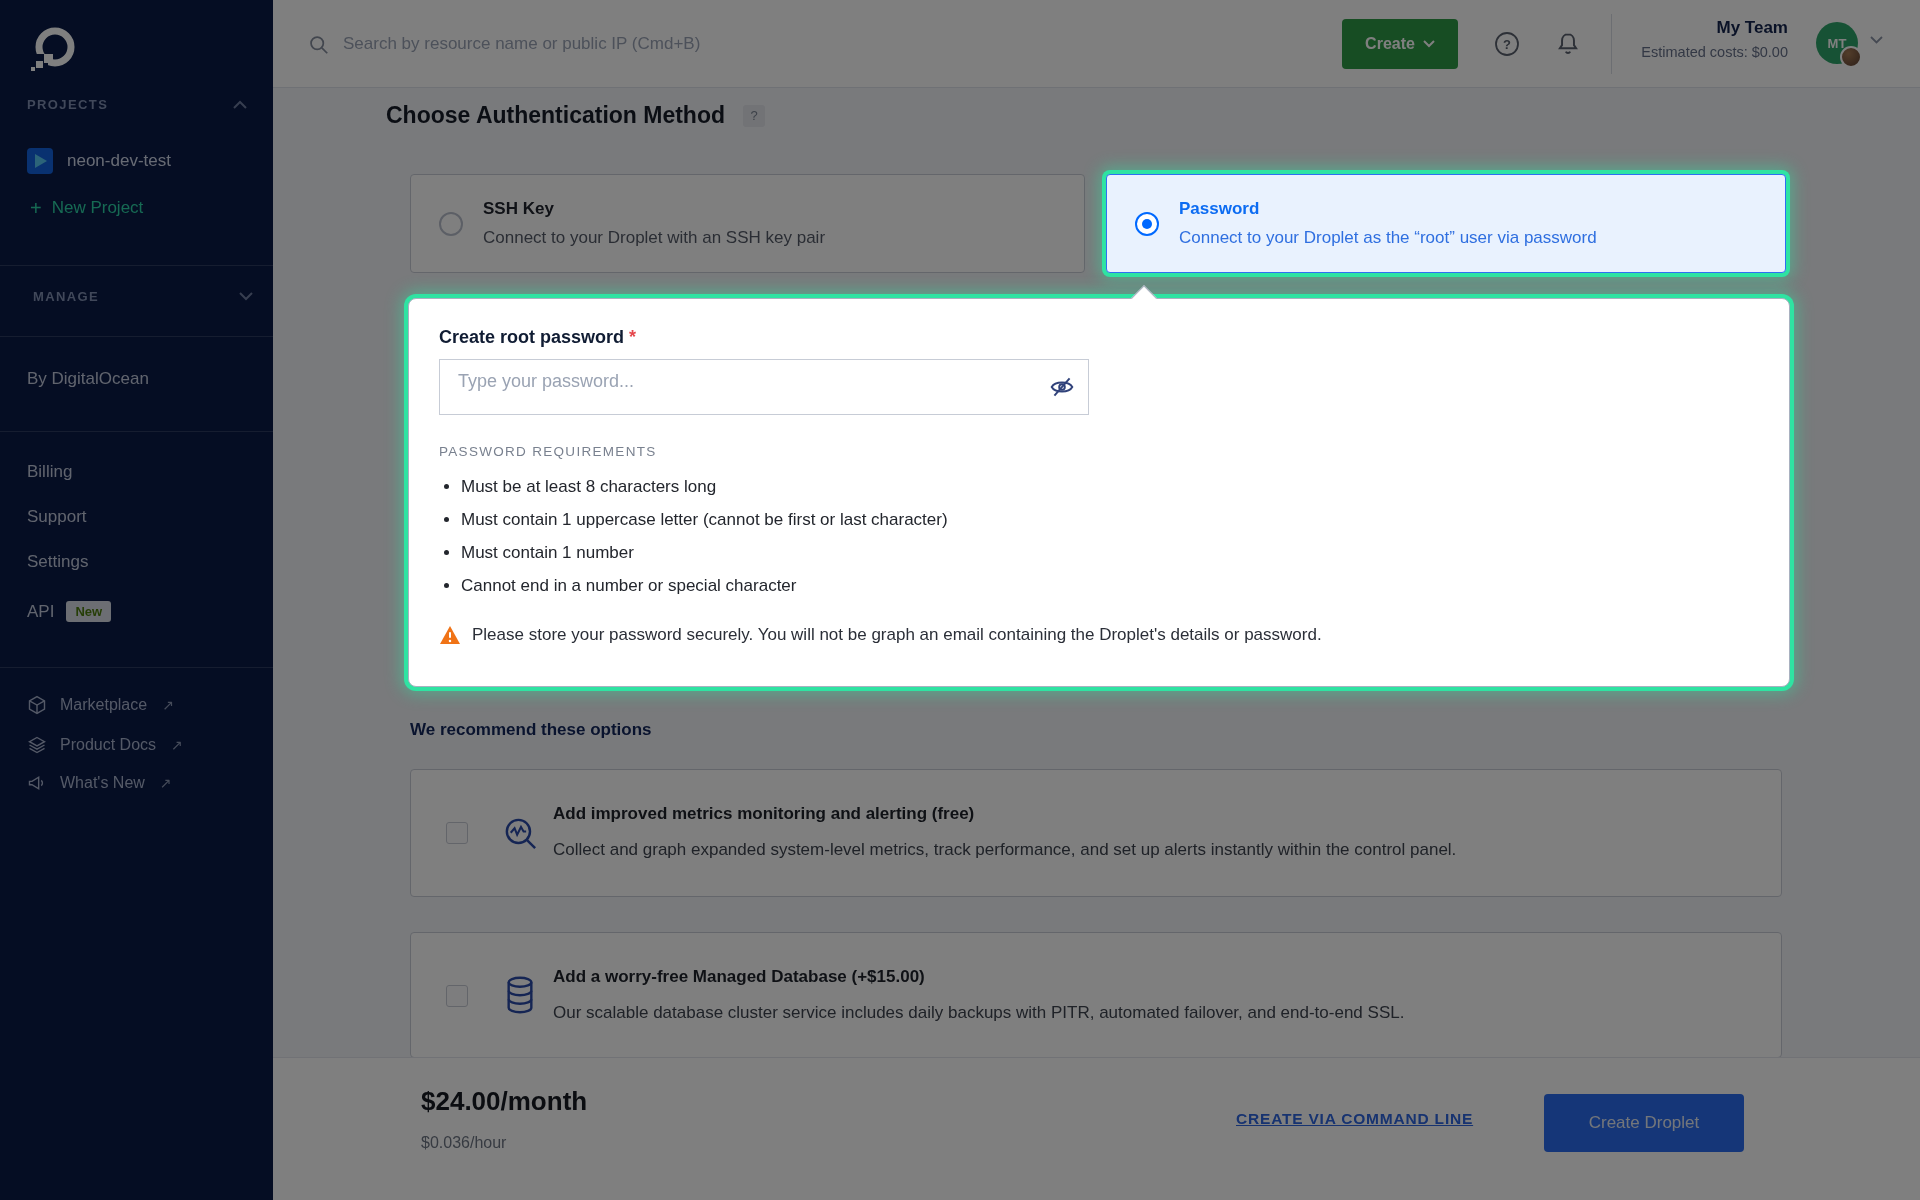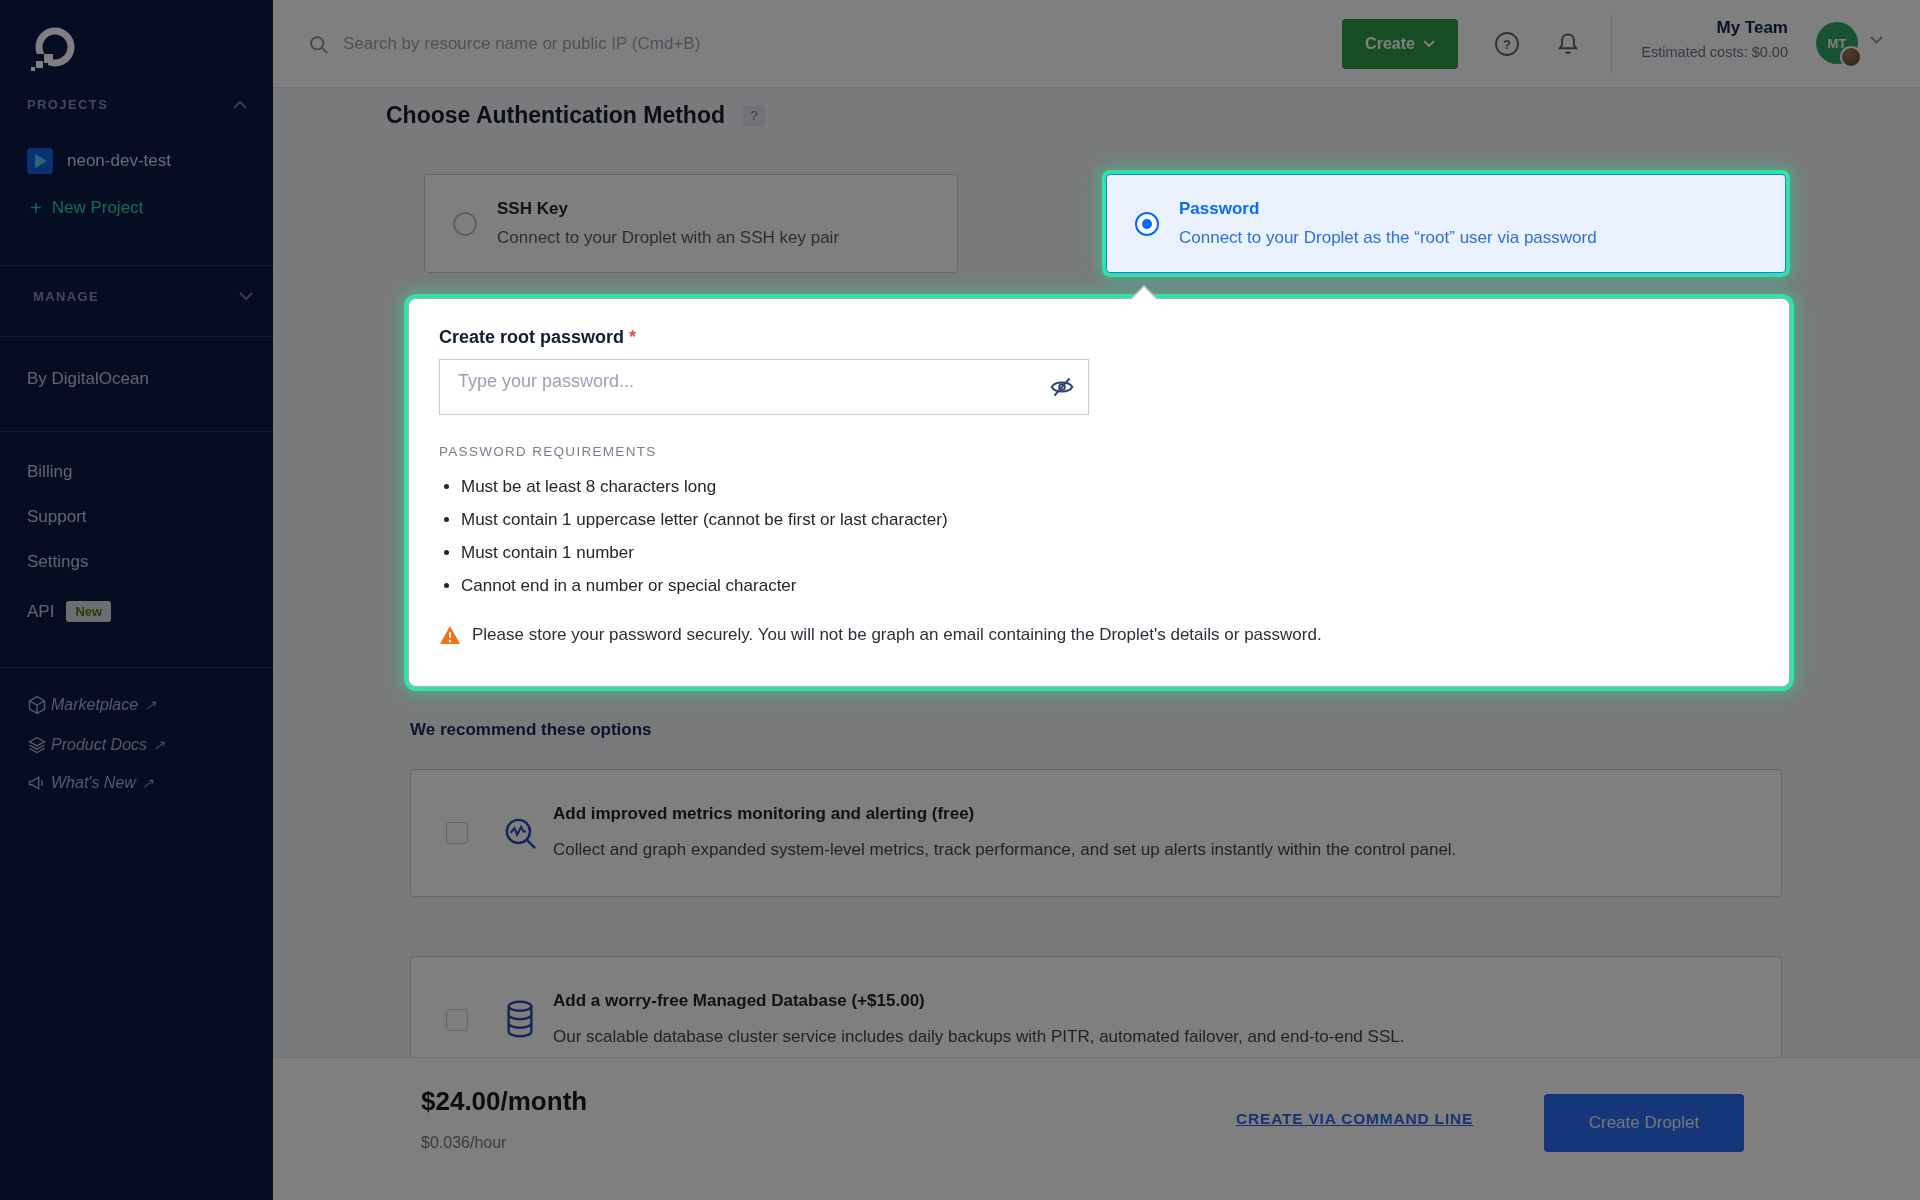--- a/index.html
+++ b/index.html
@@ -18,21 +18,21 @@
   .side-h .chev { margin-left:auto; color:#6f7da0; }
   .proj-row { position:absolute; left:27px; top:148px; display:flex; align-items:center; gap:14px; }
   .proj-ic { width:26px; height:26px; border-radius:4px; background:#1263e0; position:relative; }
   .proj-ic svg { position:absolute; left:0; top:0; }
   .proj-name { color:#cfd6e8; font-size:17px; }
   .newproj { position:absolute; left:30px; top:198px; color:#2dd4a7; font-size:17px; display:flex; gap:10px; align-items:center; }
   .newproj .plus { font-size:20px; line-height:17px; }
   .side-div { position:absolute; left:0; width:273px; height:1px; background:rgba(255,255,255,0.14); }
   .side-item { position:absolute; left:27px; color:#c2c9dc; font-size:17px; display:flex; align-items:center; gap:12px; }
   .badge-new { background:#d8dce6; color:#4d7c0f; font-size:13px; font-weight:bold; border-radius:3px; padding:3px 9px; }
-  .side-link { position:absolute; left:27px; color:#a9b3ce; font-size:16px; display:flex; align-items:center; gap:4px;font-style:italic; }
+  .side-link { position:absolute; left:27px; color:#a9b3ce; font-size:16px; display:flex; align-items:center; gap:13px; }
   .side-link svg { flex:0 0 auto; }
   .ext-arrow { font-size:14px; color:#8b96b3; margin-left:2px; }
 
   
   .topbar { position:absolute; left:273px; top:0; width:1647px; height:88px; background:#ffffff;
             border-bottom:1px solid #dfe3ea; }
   .search { position:absolute; left:22px; top:0; height:88px; display:flex; align-items:center; gap:14px; padding-left:13px; width:760px; }
   .search-ph { color:#9aa3b5; font-size:17px; }
   .create-btn { position:absolute; left:1069px; top:19px; width:116px; height:50px; background:#2f9a46;
                 border:none; border-radius:4px; color:#fff; font-size:16px; font-weight:bold;
@@ -51,21 +51,21 @@
   .avatar-chev { position:absolute; left:1597px; top:36px; color:#8a93a5; font-size:13px; }
 
   
   .page-title-row { position:absolute; left:386px; top:102px; display:flex; align-items:center; gap:18px; }
   .page-title { font-size:23px; font-weight:bold; color:#171c28; }
   .q-badge { width:22px; height:22px; background:#e4e6ec; border-radius:3px; color:#7a8392;
              font-size:13px; display:flex; align-items:center; justify-content:center; }
 
   .auth-card { position:absolute; top:174px; height:99px; background:#fff; border:1px solid #c9cdd7;
                border-radius:4px; display:flex; align-items:center; padding-left:28px; cursor:pointer; }
-  .auth-card.ssh { left:410px; width:534px;margin-left:14px; }
+  .auth-card.ssh { left:410px; width:675px; }
   .auth-card.password { left:1106px; width:680px; background:#e9f2fe; border:1.5px solid #2e6ff2; z-index:200;
                box-shadow:0 0 0 4px #2fe3a2, 0 0 16px 7px rgba(47,227,162,.45); }
   .radio { width:24px; height:24px; border-radius:50%; border:2px solid #b9bfcc; background:#fff; flex:0 0 auto; }
   .radio.on { border-color:#0069ff; position:relative; }
   .radio.on::after { content:""; position:absolute; left:5px; top:5px; width:10px; height:10px;
                      border-radius:50%; background:#0069ff; }
   .auth-text { margin-left:20px; }
   .auth-title { font-size:17px; font-weight:bold; color:#20242e; }
   .auth-desc { font-size:17px; color:#555b68; margin-top:9px; }
   .auth-card.password .auth-title { color:#0c6cf2; }
@@ -87,21 +87,21 @@
   .req-title { position:absolute; left:30px; top:145px; font-size:13.5px; letter-spacing:1.3px; color:#79818f; }
   .req-list { position:absolute; left:52px; top:178px; list-style:disc; }
   .req-list li { font-size:17px; color:#23262d; margin-bottom:13px; }
   .pw-warning { position:absolute; left:30px; top:326px; display:flex; align-items:center; gap:11px; }
   .pw-warning .txt { font-size:17px; color:#2b2f38; }
 
   .rec-title { position:absolute; left:410px; top:720px; font-size:17px; font-weight:bold; color:#12265c; }
   .rec-card { position:absolute; left:410px; width:1372px; background:#fff; border:1px solid #c9cdd7;
               border-radius:4px; }
   .rec-card.metrics { top:769px; height:128px; }
-  .rec-card.database { top:932px; height:126px;margin-top:24px; }
+  .rec-card.database { top:932px; height:126px; }
   .checkbox { position:absolute; left:35px; top:52px; width:22px; height:22px; border:1px solid #c6cad4;
               border-radius:3px; background:#fbfbfc; cursor:pointer; }
   .rec-icon { position:absolute; left:92px; top:46px; color:#2b4ba8; }
   .rec-text { position:absolute; left:142px; top:34px; }
   .rec-title-line { font-size:17px; font-weight:bold; color:#1e222b; }
   .rec-desc { font-size:17px; color:#3f4550; margin-top:16px; }
 
   
   .footer { position:absolute; left:273px; top:1058px; width:1647px; height:142px; background:#fff;
             box-shadow:0 -1px 0 #e2e5ec; }

